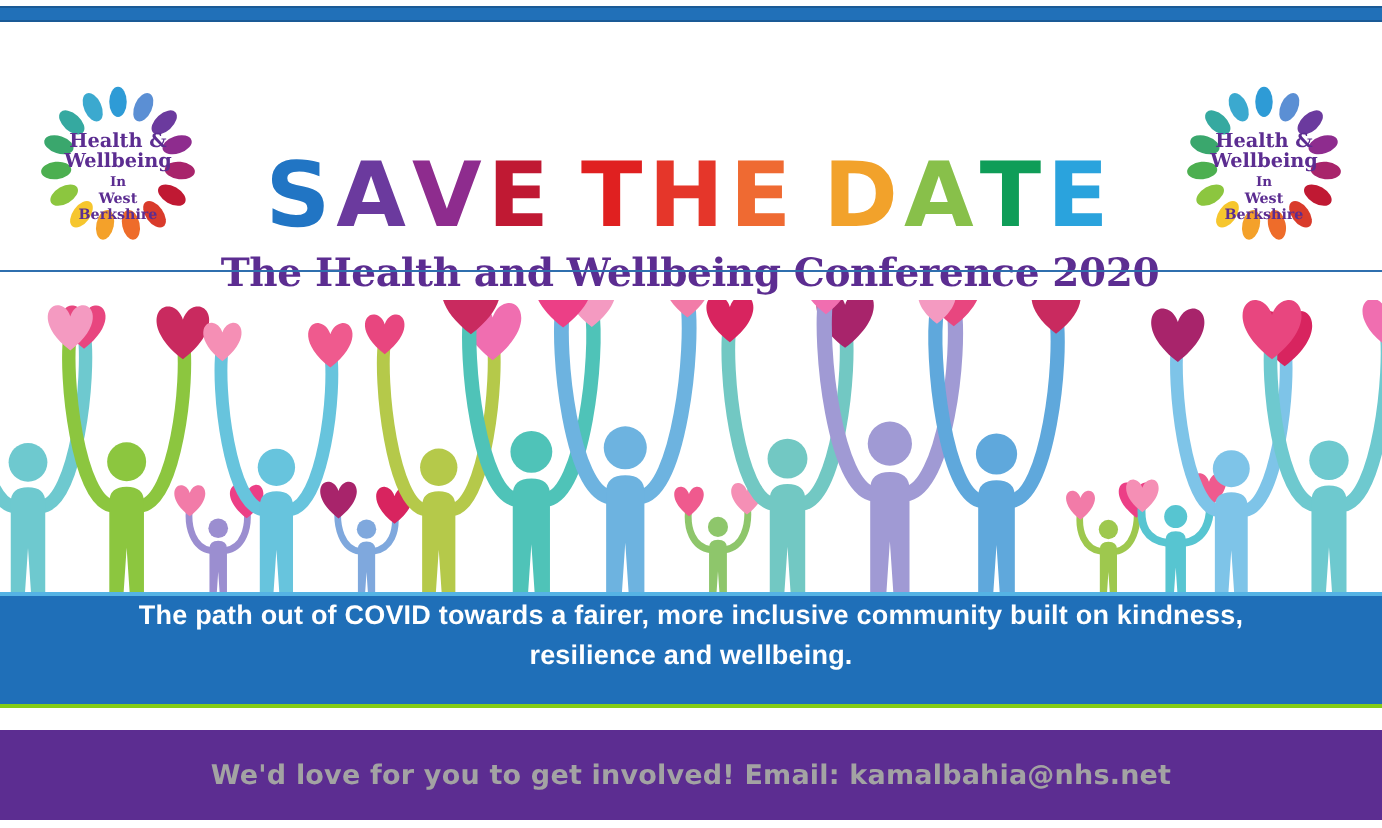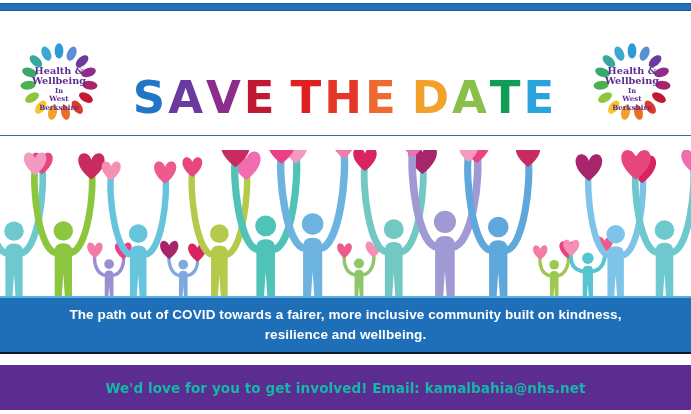--- a/index.html
+++ b/index.html
@@ -92,43 +92,43 @@
     width: 691px; height: 148px;
   }
   .crowd svg { display: block; width: 691px; height: 148px; }
 
   
   .strap {
     position: absolute; left: 0; top: 296px;
     width: 691px; height: 58px;
     background: #1f6fb8;
     border-top: 2px solid #55b3e4;
-    border-bottom: 2px solid #0f172a;
-    display: flex; align-items: center; justify-content: center;
+    border-bottom: 2px solid #84cc16;
+    display: flex; justify-content: center;
   }
   .strap-text {
     color: #ffffff;
     font-size: 13.5px;
     font-weight: 700;
     line-height: 20px;
     text-align: center;
     width: 600px;
     letter-spacing: 0.1px;
   }
 
   
   .footer {
     position: absolute; left: 0; top: 365px;
     width: 691px; height: 45px;
     background: #5c2d91;
     display: flex; align-items: center; justify-content: center;
   }
   .footer-text {
     font-family: "DejaVu Sans", sans-serif;
-    color: #14b8a6;
+    color: #a3a3a3;
     font-size: 13.5px;
     font-weight: 700;
     letter-spacing: 0.1px;
     white-space: nowrap;
   }
   .footer-rule {
     position: absolute; left: 0; top: 410px;
     width: 691px; height: 4px;
     background: #ffffff;
   }
@@ -164,20 +164,21 @@
         <text x="50" y="40" text-anchor="middle" font-family="DejaVu Serif, serif" font-size="11.5" font-weight="bold" fill="#5c2d91">Health &amp;</text>
         <text x="50" y="52" text-anchor="middle" font-family="DejaVu Serif, serif" font-size="11.5" font-weight="bold" fill="#5c2d91">Wellbeing</text>
         <text x="50" y="63" text-anchor="middle" font-family="DejaVu Serif, serif" font-size="8" font-weight="bold" fill="#5c2d91">In</text>
         <text x="50" y="73" text-anchor="middle" font-family="DejaVu Serif, serif" font-size="8.5" font-weight="bold" fill="#5c2d91">West</text>
         <text x="50" y="83" text-anchor="middle" font-family="DejaVu Serif, serif" font-size="8.5" font-weight="bold" fill="#5c2d91">Berkshire</text>
       </svg>
     </div>
 
     <div class="titleblock">
       <div class="save-the-date"><span class="ltr" style="color: rgb(33, 117, 196);">S</span><span class="ltr" style="color: rgb(107, 58, 158);">A</span><span class="ltr" style="color: rgb(142, 44, 142);">V</span><span class="ltr" style="color: rgb(192, 25, 51);">E</span><span class="sp"></span><span class="ltr" style="color: rgb(224, 32, 32);">T</span><span class="ltr" style="color: rgb(229, 54, 42);">H</span><span class="ltr" style="color: rgb(239, 106, 50);">E</span><span class="sp"></span><span class="ltr" style="color: rgb(242, 162, 43);">D</span><span class="ltr" style="color: rgb(136, 192, 74);">A</span><span class="ltr" style="color: rgb(15, 157, 88);">T</span><span class="ltr" style="color: rgb(42, 163, 221);">E</span></div>
+      <div class="subtitle">The Health and Wellbeing Conference 2020</div>
     </div>
 
     <div class="logo right">
       <svg viewBox="0 0 100 100">
         <g id="petals-right">
             <ellipse cx="50.00" cy="13.00" rx="5.2" ry="9" fill="#2e9bd6" transform="rotate(0.0 50.00 13.00)"></ellipse>
             <ellipse cx="65.05" cy="16.20" rx="5.2" ry="9" fill="#5b8fd4" transform="rotate(24.0 65.05 16.20)"></ellipse>
             <ellipse cx="77.50" cy="25.24" rx="5.2" ry="9" fill="#6b3a9e" transform="rotate(48.0 77.50 25.24)"></ellipse>
             <ellipse cx="85.19" cy="38.57" rx="5.2" ry="9" fill="#8e2c8e" transform="rotate(72.0 85.19 38.57)"></ellipse>
             <ellipse cx="86.80" cy="53.87" rx="5.2" ry="9" fill="#a8246b" transform="rotate(96.0 86.80 53.87)"></ellipse>

